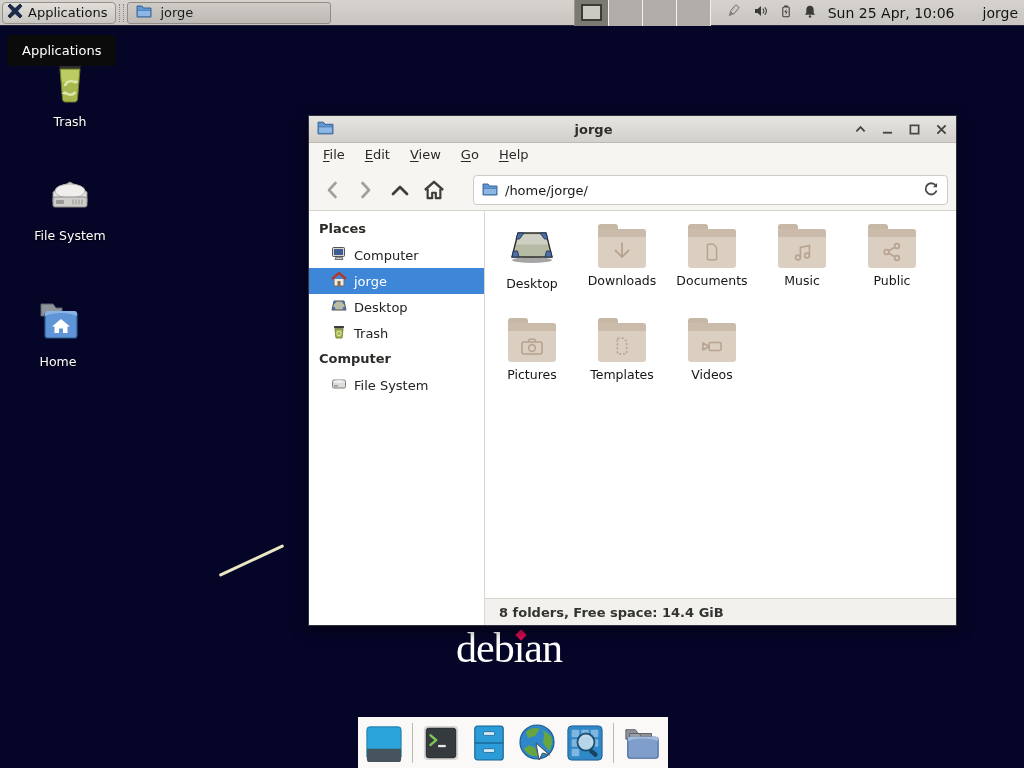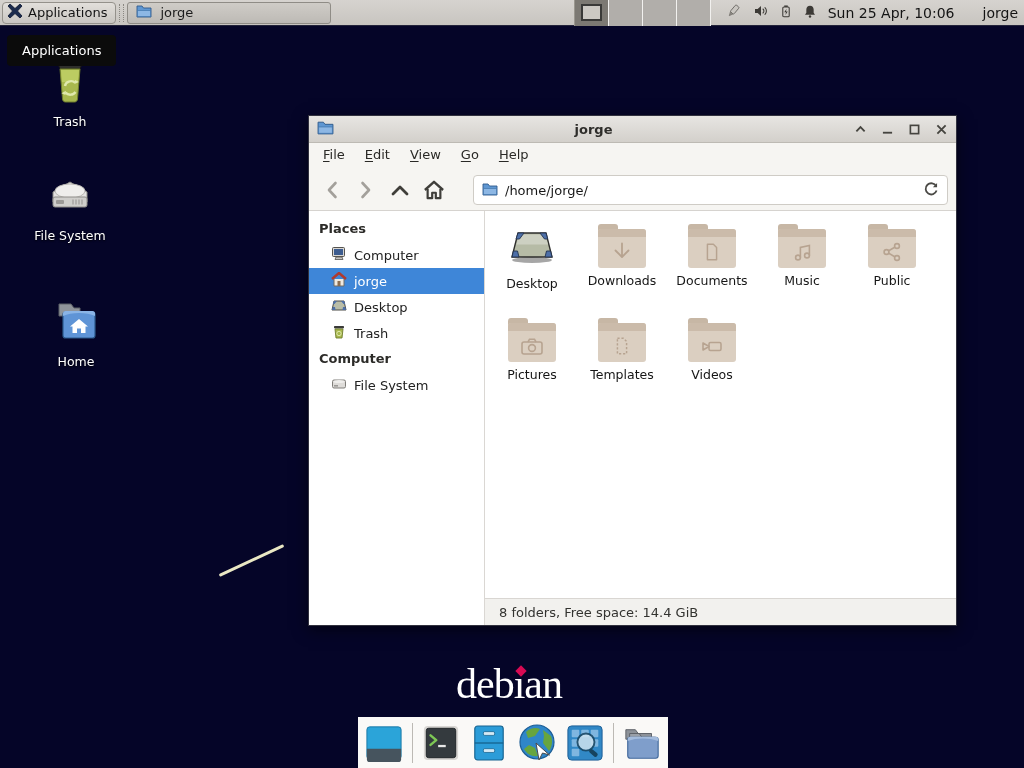--- a/index.html
+++ b/index.html
@@ -24,26 +24,26 @@
 
   
   #tooltip { position:absolute; left:7px; top:35px; background:#0b0b0b; color:#fff; font-size:13px; padding:8px 15px; border-radius:4px; z-index:60; }
 
   
   .desk-icon { position:absolute; width:96px; text-align:center; z-index:5; }
   .desk-icon .ic { display:block; margin:0 auto 7px; }
   .desk-icon .lbl { color:#ffffff; font-size:12.5px; text-shadow:0 1px 2px #000; }
   #desk-trash { left:22px; top:56px; }
   #desk-fs { left:22px; top:170px; }
-  #desk-home { left:28px; top:296px; }
+  #desk-home { left:10px; top:296px; }
 
   #scratch-line { position:absolute; left:216px; top:559px; width:71px; height:3px; background:#eae8c4; transform:rotate(-25deg); border-radius:2px; z-index:4; }
 
   
-  #debian-logo { position:absolute; left:456px; top:660px; font-family:"Liberation Serif","DejaVu Serif",serif; font-size:42px; color:#fff; letter-spacing:-1px; z-index:5; }
+  #debian-logo { position:absolute; left:456px; top:624px; font-family:"Liberation Serif","DejaVu Serif",serif; font-size:42px; color:#fff; letter-spacing:-1px; z-index:5; }
   #debian-logo .di { position:relative; }
   #debian-logo .di .dot { position:absolute; left:3px; top:6px; width:8px; height:8px; background:#d70a53; transform:rotate(45deg); }
 
   
   #win { position:absolute; left:308px; top:115px; width:649px; height:511px; background:#f4f3f0; border:1px solid #31313e; box-shadow:0 4px 14px rgba(0,0,0,.55); display:flex; flex-direction:column; z-index:10; }
   .titlebar { height:27px; background:linear-gradient(#e7e5e2,#d3d0cb); display:flex; align-items:center; padding:0 8px; border-bottom:1px solid #bdbab4; }
   .titlebar .title { flex:1; text-align:center; font-weight:bold; font-size:13px; color:#2e2d2a; }
   .tb-btns { display:flex; align-items:center; gap:13px; }
   .tb-btn { width:14px; height:14px; display:flex; align-items:center; justify-content:center; }
   .menubar { height:27px; background:#f6f5f2; display:flex; align-items:flex-start; padding:0 4px; }
@@ -55,21 +55,21 @@
   .pathbar .path { flex:1; font-size:13px; color:#161616; }
   .win-body { flex:1; display:flex; min-height:0; background:#fff; }
   .sidebar { width:176px; background:#fff; border-right:1px solid #dad7d3; padding-top:5px; }
   .sb-header { font-weight:bold; font-size:13px; color:#2c2b28; padding:5px 10px 6px; }
   .sb-item { height:26px; display:flex; align-items:center; gap:7px; padding-left:22px; font-size:13px; color:#222; }
   .sb-item.selected { background:#3e86d8; color:#fff; }
   .main-col { flex:1; display:flex; flex-direction:column; min-width:0; }
   .files { flex:1; background:#fff; padding:13px 0 0 2px; display:flex; flex-wrap:wrap; align-content:flex-start; row-gap:18px; }
   .file-item { width:90px; height:76px; display:flex; flex-direction:column; align-items:center; }
   .file-item .lbl { margin-top:5px; font-size:12.5px; color:#161616; }
-  .statusbar { height:27px; background:#f2f1ee; border-top:1px solid #d9d6d2; display:flex; align-items:center; padding-left:14px; font-size:13px; color:#333330; }
+  .statusbar { height:27px; background:#f2f1ee; border-top:1px solid #d9d6d2; display:flex; align-items:center; padding-left:14px; font-size:13px; color:#333330;font-weight:bold; }
 
   
   .folder48 { position:relative; width:48px; height:44px; }
   .folder48 .tab { position:absolute; left:0; top:0; width:20px; height:11px; background:#c7b7a5; border-radius:3px 3px 0 0; }
   .folder48 .bodyy { position:absolute; left:0; top:5px; width:48px; height:39px; background:#dbcfc1; border-radius:3px; display:flex; align-items:center; justify-content:center; }
   .folder48 .bodyy:before { content:""; position:absolute; left:0; top:0; width:48px; height:8px; background:#cbbbaa; border-radius:3px 3px 0 0; }
   .folder48 svg { position:relative; margin-top:6px; }
 
   
   #dock { position:absolute; left:358px; top:717px; width:310px; height:51px; background:#faf9f7; display:flex; align-items:center; justify-content:center; gap:8px; z-index:20; }

